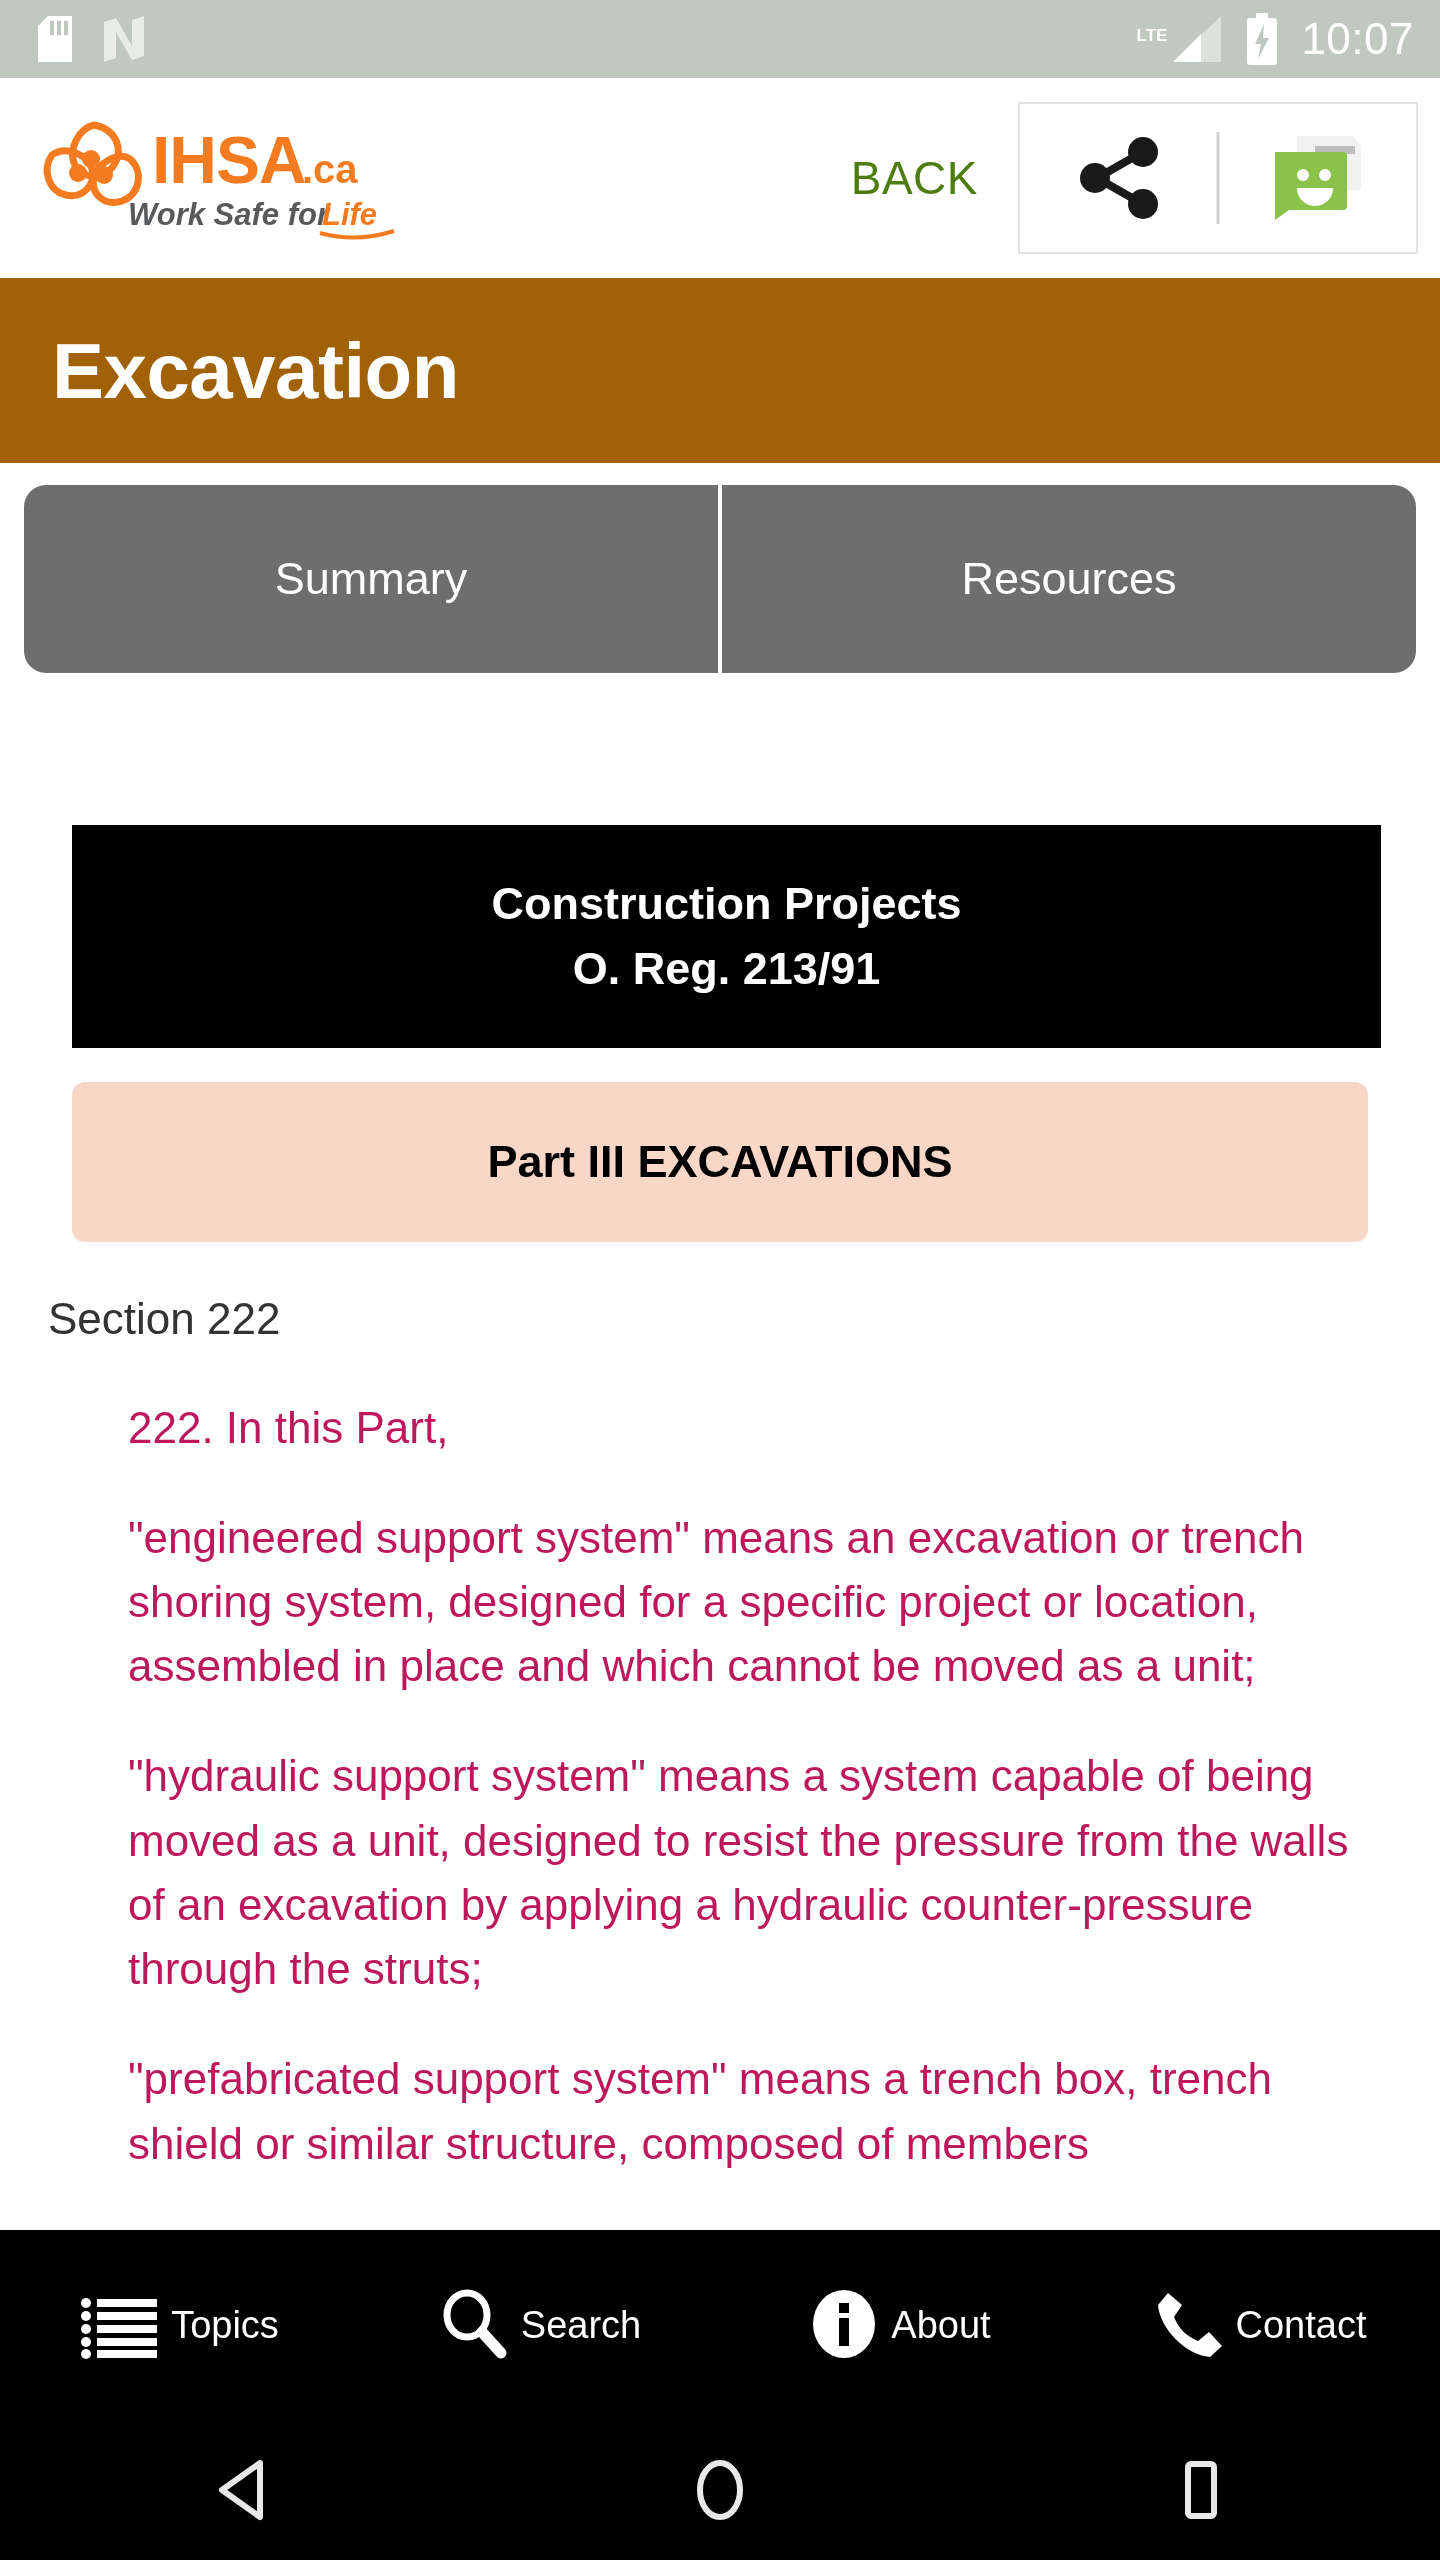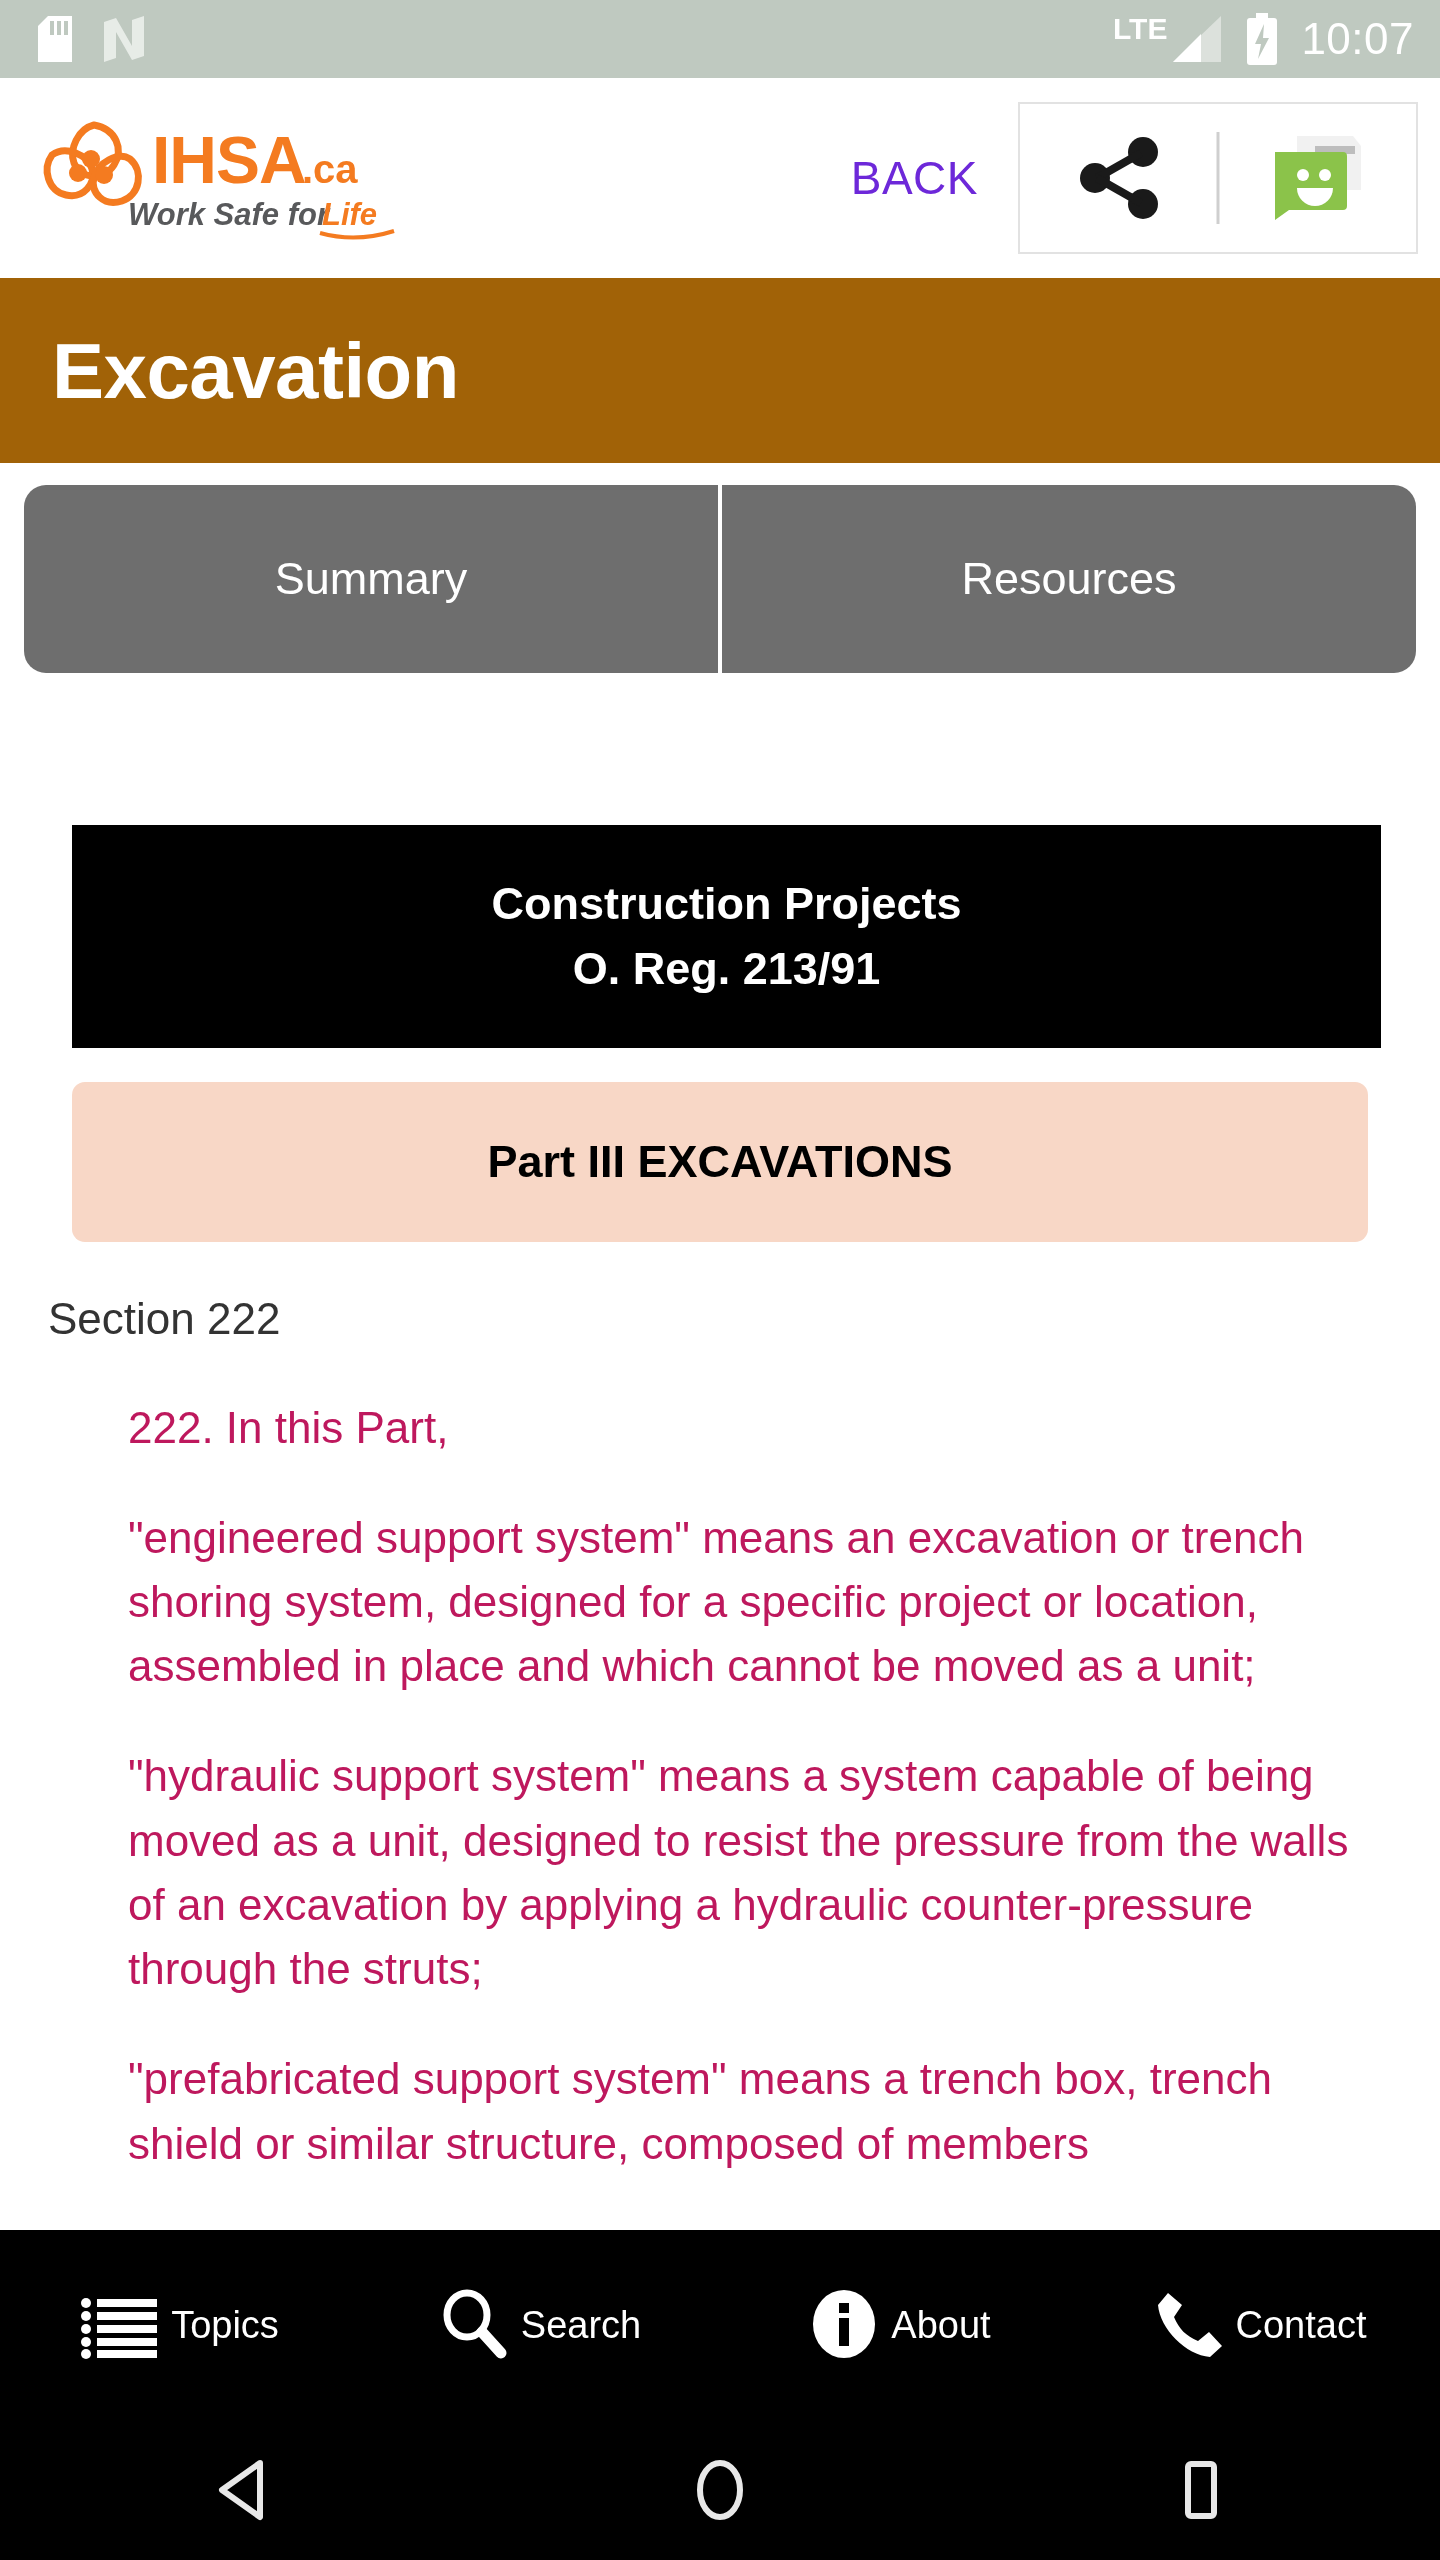--- a/index.html
+++ b/index.html
@@ -34,21 +34,21 @@
     display:flex; align-items:center;
     padding:0 22px 0 34px;
     position:relative;
   }
   .logo-wrap{ display:flex; align-items:center; }
   .logo-svg{ display:block; }
 
   .back-btn{
     margin-left:auto;
     font-size:46px;
-    color:#6d28d9;
+    color:#4d7c0f;
     letter-spacing:0.5px;
     font-weight:400;
     padding:10px 24px 10px 10px;
     white-space:nowrap;
   }
 
   .share-box{
     width:400px; height:152px;
     border:2px solid #e2e2e2;
     background:#fff;
@@ -190,21 +190,21 @@
       <rect x="12" y="5" width="4" height="14" fill="#bfc9c0"></rect>
       <rect x="19" y="5" width="4" height="14" fill="#bfc9c0"></rect>
       <rect x="26" y="5" width="4" height="14" fill="#bfc9c0"></rect>
     </svg>
     <svg class="sb-icon" width="44" height="46" viewBox="0 0 44 46">
       <path fill="#e7ece7" d="M2 6 L14 2 L30 30 L30 4 L42 0 L42 40 L30 44 L14 16 L14 42 L2 46 Z"></path>
     </svg>
   </div>
   <div class="sb-right">
     <div style="display:flex;align-items:flex-end;gap:4px;">
-      <span style="color:#fff;font-size:30px;font-weight:700;line-height:1;position:relative;top:-20px;">LTE</span>
+      <span style="color:#fff;font-size:17px;font-weight:700;line-height:1;position:relative;top:-20px;">LTE</span>
       <svg width="52" height="50" viewBox="0 0 52 50">
         <path fill="#ffffff" d="M50 2 L50 48 L2 48 Z" opacity="0.45"></path>
         <path fill="#ffffff" d="M30 20 L30 48 L2 48 Z"></path>
       </svg>
     </div>
     <svg width="34" height="52" viewBox="0 0 34 52">
       <rect x="11" y="0" width="12" height="6" fill="#ffffff"></rect>
       <rect x="2" y="5" width="30" height="47" rx="3" fill="#ffffff"></rect>
       <path fill="#bfc9c0" d="M19 11 L10 31 L16 31 L13 46 L24 25 L18 25 Z"></path>
     </svg>

